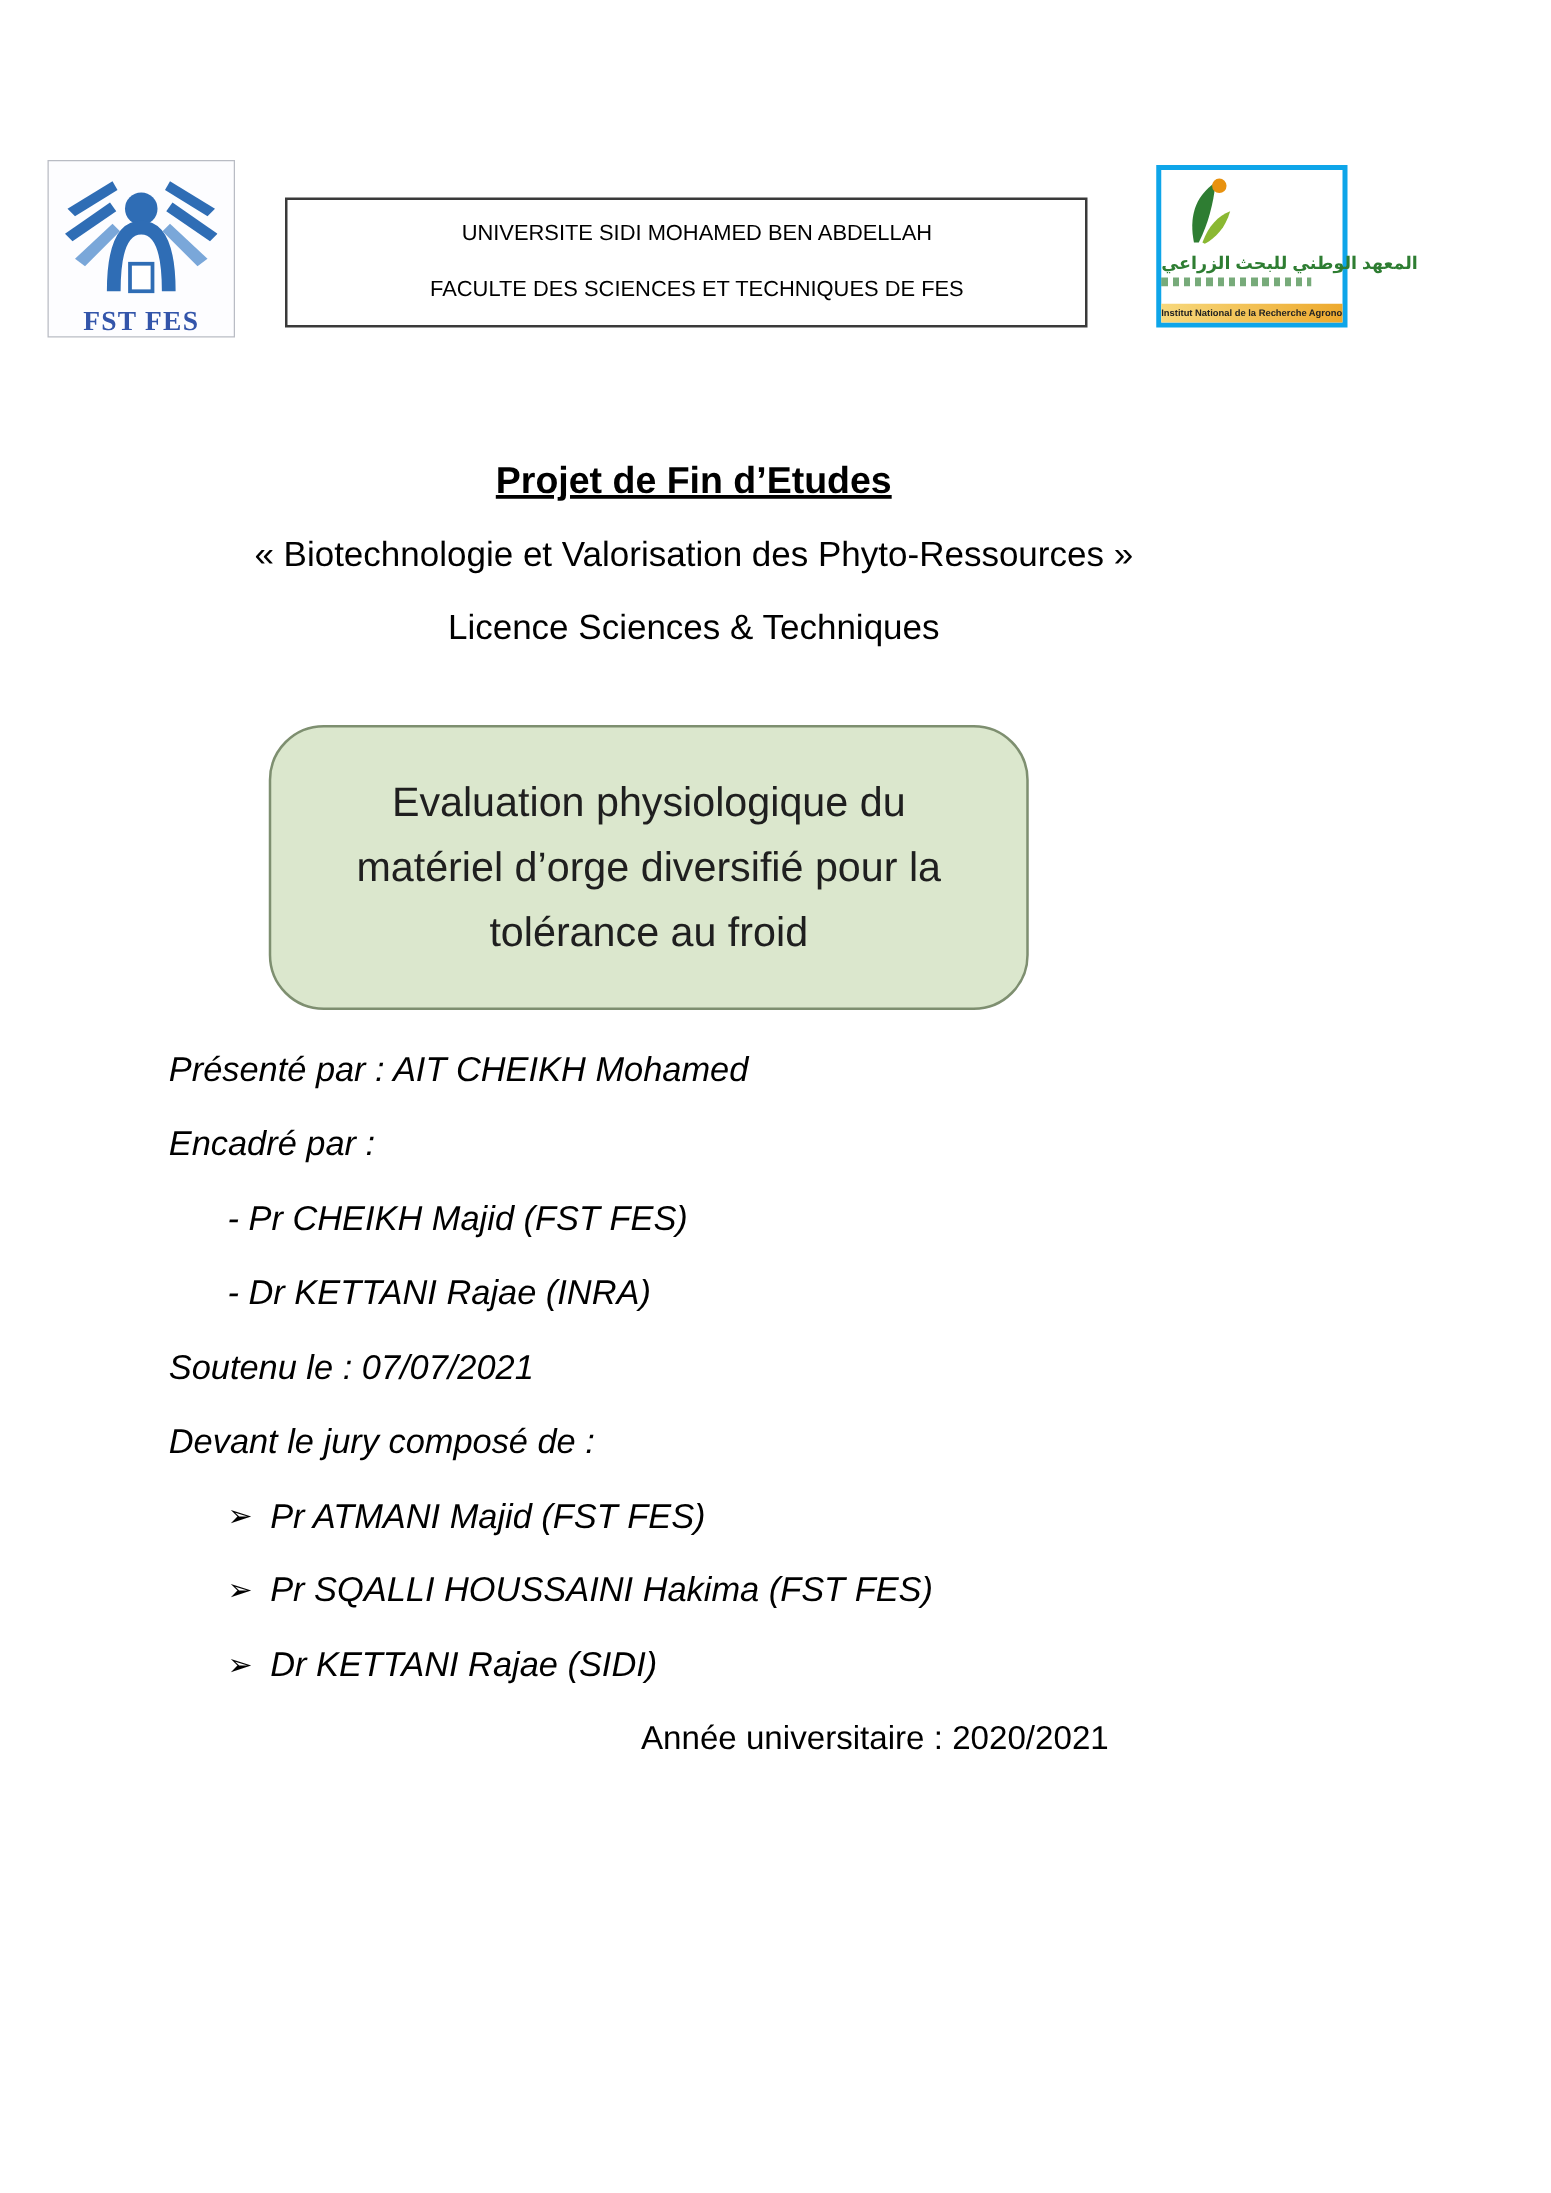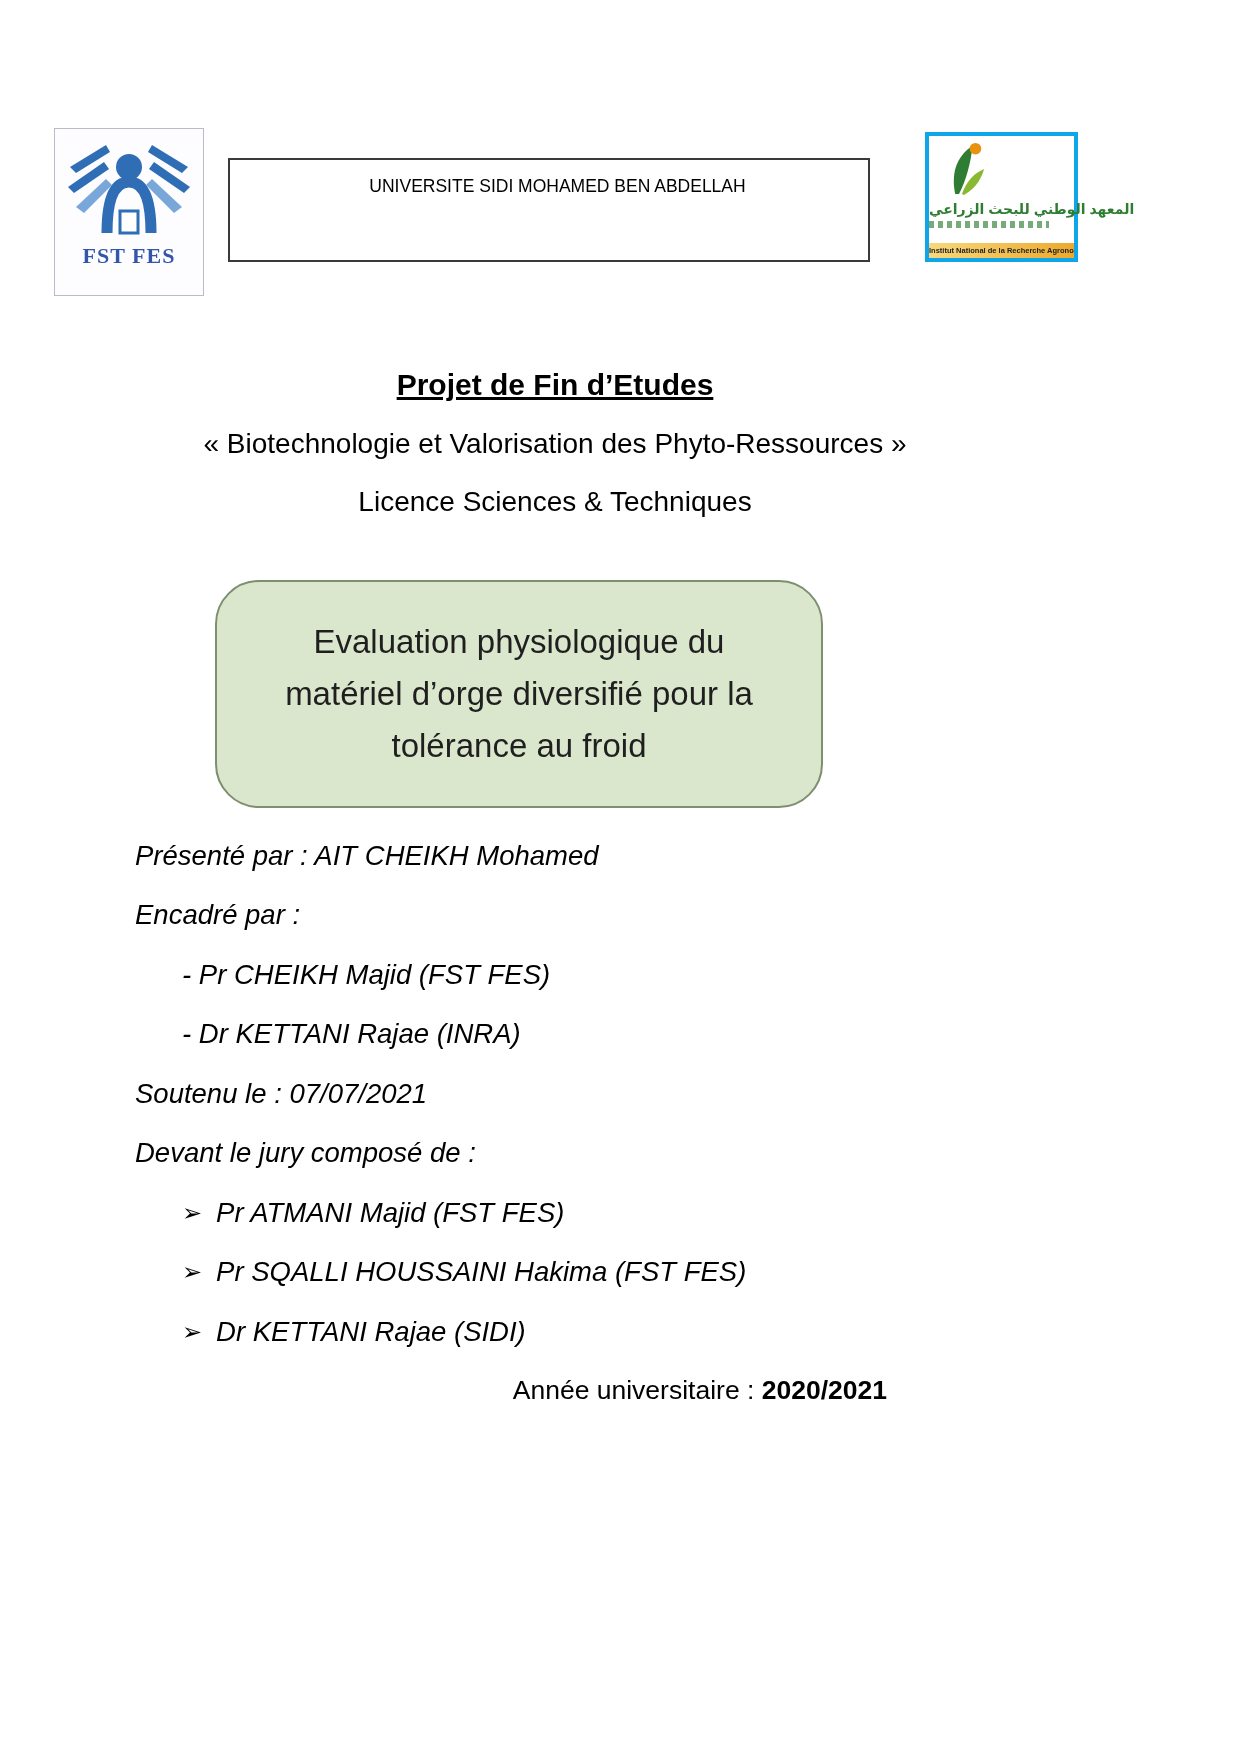--- a/index.html
+++ b/index.html
@@ -9,22 +9,22 @@
     width: 1241px;
     height: 1754px;
     margin: 0 auto;
     background: #ffffff;
     font-family: "Liberation Sans", "DejaVu Sans", sans-serif;
     color: #1a1a1a;
   }
 
   
   .fst-logo {
-    position: absolute; left: 54px; top: 128px;
-    width: 150px; height: 168px;
+    position: absolute; left: 38px; top: 128px;
+    width: 150px; height: 142px;
     border: 1px solid #b9bcc4;
     background: #fdfdff;
     display: flex; flex-direction: column; align-items: center; justify-content: flex-start;
     padding-top: 6px;
   }
   .fst-logo-text {
     font-family: "Liberation Serif", serif;
     font-weight: bold;
     font-size: 22px;
     letter-spacing: 1px;
@@ -129,21 +129,21 @@
     font-size: 24px;
     transform: translateY(-1px);
   }
   .footer-line {
     margin: 10px 0 0;
     font-size: 26.5px;
     text-align: right;
     padding-right: 88px;
     color: #000;
   }
-  .footer-line strong { font-weight: bold; }
+  .footer-line strong { font-weight: normal; }
 </style>
 </head>
 <body>
 
 <div class="page">
 
   <div class="fst-logo">
     <span>
       <svg width="122" height="102" viewBox="0 0 122 102" aria-hidden="true">
         <g fill="#2f6db5">
@@ -160,20 +160,21 @@
         <path d="M39,98 Q39,47 61,47 Q83,47 83,98" fill="none" stroke="#2f6db5" stroke-width="11"></path>
         <rect x="52" y="76" width="18" height="22" fill="#ffffff"></rect>
         <rect x="52" y="76" width="18" height="22" fill="none" stroke="#2f6db5" stroke-width="3"></rect>
       </svg>
     </span>
     <div class="fst-logo-text">FST FES</div>
   </div>
 
   <div class="header-box">
     <p>UNIVERSITE SIDI MOHAMED BEN ABDELLAH</p>
+    <p>FACULTE DES SCIENCES ET TECHNIQUES DE FES</p>
   </div>
 
   <div class="inra-logo">
     <span>
       <svg width="62" height="56" viewBox="0 0 62 58" aria-hidden="true">
         <path d="M26,56 C22,36 26,18 44,6 C42,24 38,40 30,56 Z" fill="#2e7d32"></path>
         <path d="M33,56 C38,42 46,34 56,30 C52,44 44,52 35,57 Z" fill="#8ab832"></path>
         <circle cx="47" cy="9" r="6" fill="#e8920f"></circle>
       </svg>
     </span>

